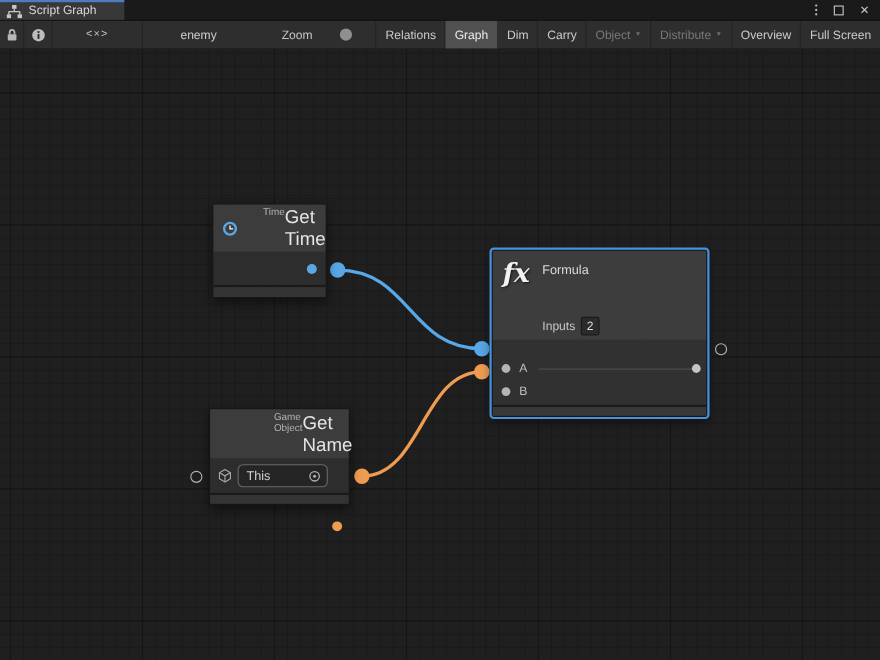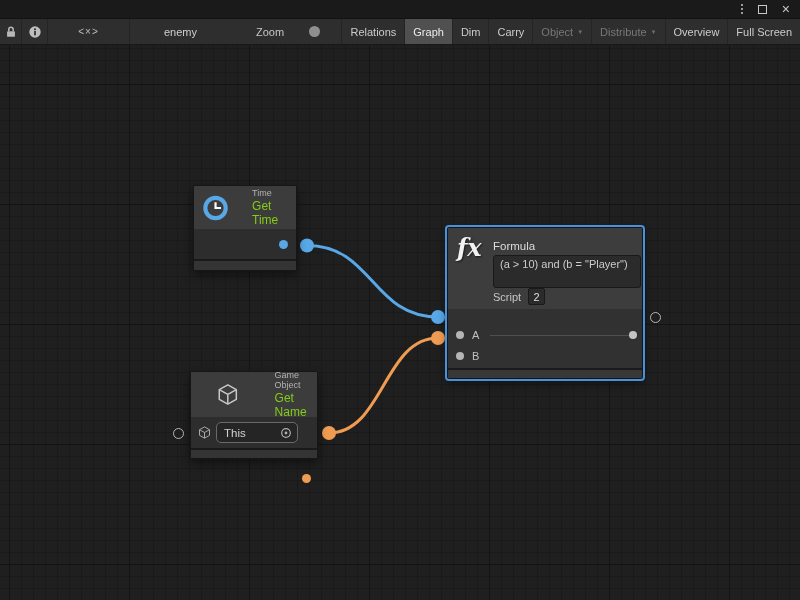--- a/index.html
+++ b/index.html
@@ -39,23 +39,23 @@
       linear-gradient(to right,#141414 1px,transparent 1px),
       linear-gradient(to bottom,#141414 1px,transparent 1px),
       linear-gradient(to right,#1a1a1a 1px,transparent 1px),
       linear-gradient(to bottom,#1a1a1a 1px,transparent 1px);
     background-size:120px 120px,120px 120px,12px 12px,12px 12px;
     background-position:9px 0,0 39px,9px 0,0 3px;}
   .wires{position:absolute;left:0;top:0;width:800px;height:555px;z-index:1;}
 
   .node{position:absolute;z-index:2;border:1px solid #161616;border-radius:2px;box-shadow:0 4px 10px rgba(0,0,0,.45);}
   .hdr{display:flex;align-items:center;background:#3c3c3c;}
-  .hdr-texts{display:flex;flex-direction:column;justify-content:center;margin-left:12px;}
+  .hdr-texts{display:flex;flex-direction:row;justify-content:center;margin-left:12px;}
   .cat{font-size:9px;color:#b2b2b2;}
-  .ttl{font-size:12px;color:#84cc16;margin-top:1px;}
+  .ttl{font-size:17px;color:#e5e5e5;margin-top:1px;}
   .body-sec{position:relative;background:#2d2d2d;}
   .footer-sec{background:#343434;border-top:2px solid #1a1a1a;}
   .dot{position:absolute;border-radius:50%;}
   .ring{position:absolute;width:11px;height:11px;border-radius:50%;border:1.5px solid #b5b5b5;z-index:3;}
 
   
   .node-time{left:193px;top:140px;width:104px;}
   .node-time .hdr{height:43px;gap:11px;padding-left:8px;}
   .node-time .body-sec{height:30px;}
   .node-time .footer-sec{height:11px;}
@@ -80,20 +80,29 @@
   .node-getname .footer-sec{height:10px;}
   .this-field{margin-left:4px;width:82px;height:21px;background:#252525;border:1px solid #6a6a6a;border-radius:5px;display:flex;align-items:center;justify-content:space-between;padding:0 5px 0 7px;}
   .this-text{font-size:11.5px;color:#d2d2d2;}
 </style>
 </head>
 <body>
 
 <div class="window">
 
   <div class="titlebar">
+    <div class="tab">
+      <svg width="14" height="13" viewBox="0 0 14 13">
+        <rect x="5" y="0.5" width="4" height="3.5" fill="#c8c8c8"></rect>
+        <path d="M7 4 V6.5 M2 6.5 H12 M2 6.5 V9 M12 6.5 V9" stroke="#c8c8c8" stroke-width="1.2" fill="none"></path>
+        <rect x="0" y="9" width="4" height="3.5" fill="#c8c8c8"></rect>
+        <rect x="10" y="9" width="4" height="3.5" fill="#c8c8c8"></rect>
+      </svg>
+      <span>Script Graph</span>
+    </div>
     <div class="win-controls">
       <span class="menu-dots">
           <i></i>
           <i></i>
           <i></i>
         </span>
       <span class="max-box"></span>
       <span class="close-x">×</span>
     </div>
   </div>
@@ -182,22 +191,21 @@
       <div class="body-sec">
         <span class="dot" style="left:85px;top:11px;width:9px;height:9px;background:#58a7e6"></span>
       </div>
       <div class="footer-sec"></div>
     </div>
 
     <div class="node node-formula">
       <div class="f-hdr">
         <span class="fx-glyph">fx</span>
         <span class="f-title">Formula</span>
-        <div class="f-expr">(a &gt; 10) and (b = "Player")</div>
-        <span class="f-inputs-label">Script</span>
+        <span class="f-inputs-label">Inputs</span>
         <span class="f-count">2</span>
       </div>
       <div class="f-body">
         <span class="rel-line"></span>
         <span class="dot" style="left:8px;top:22px;width:8px;height:8px;background:#b5b5b5"></span>
         <span class="port-label" style="left:24px;top:20px">A</span>
         <span class="dot" style="left:181px;top:22px;width:8px;height:8px;background:#c4c4c4"></span>
         <span class="dot" style="left:8px;top:43px;width:8px;height:8px;background:#b5b5b5"></span>
         <span class="port-label" style="left:24px;top:41px">B</span>
       </div>

